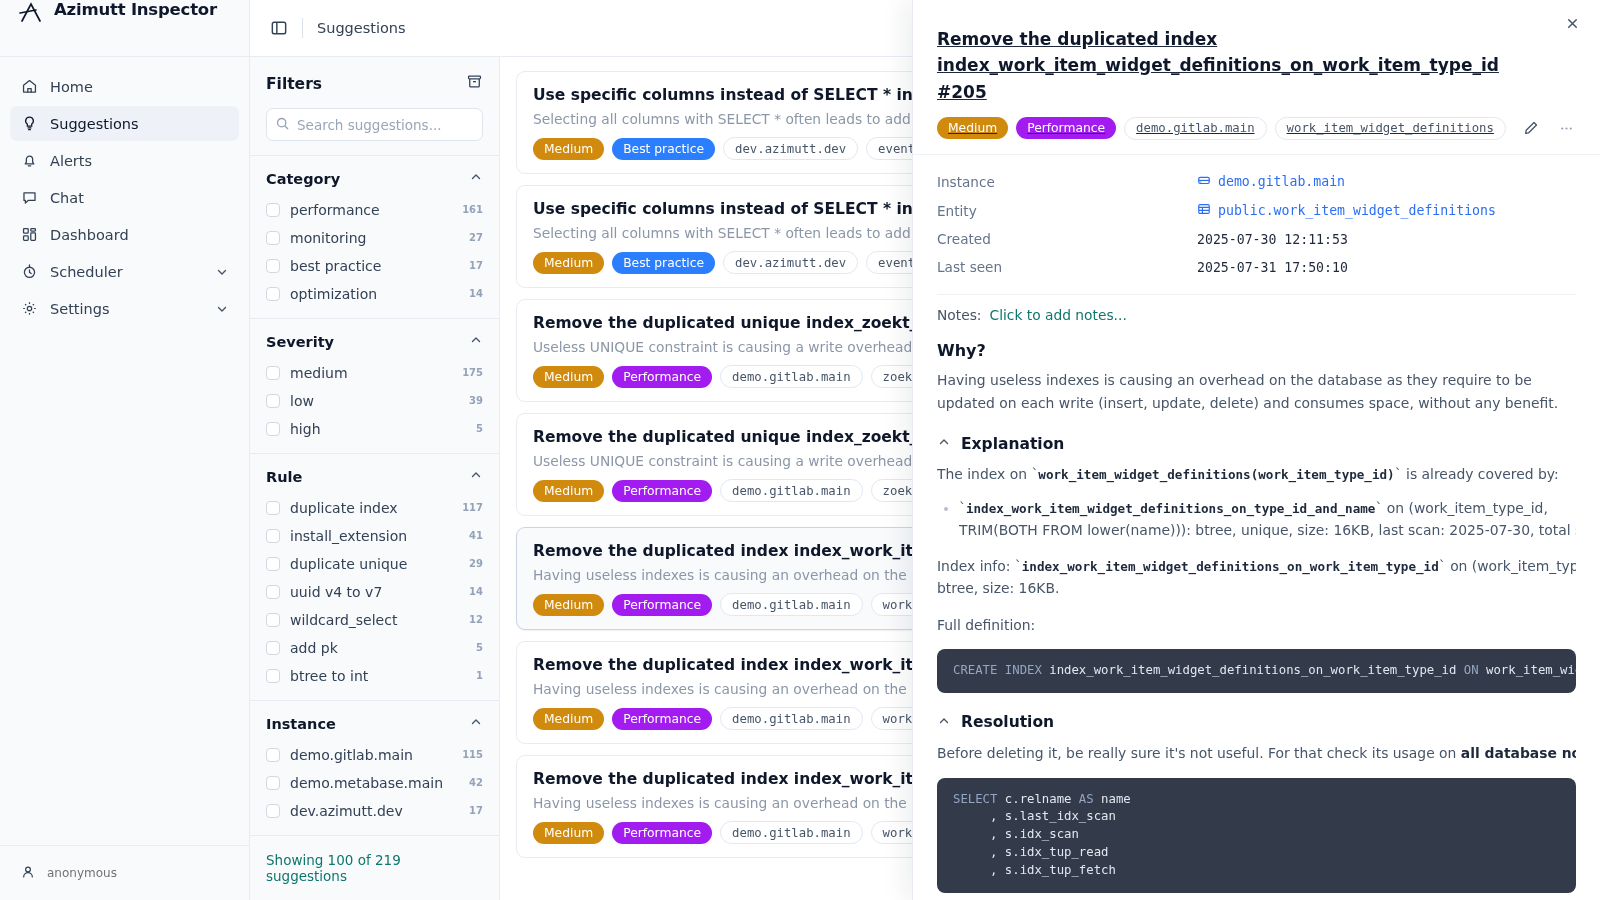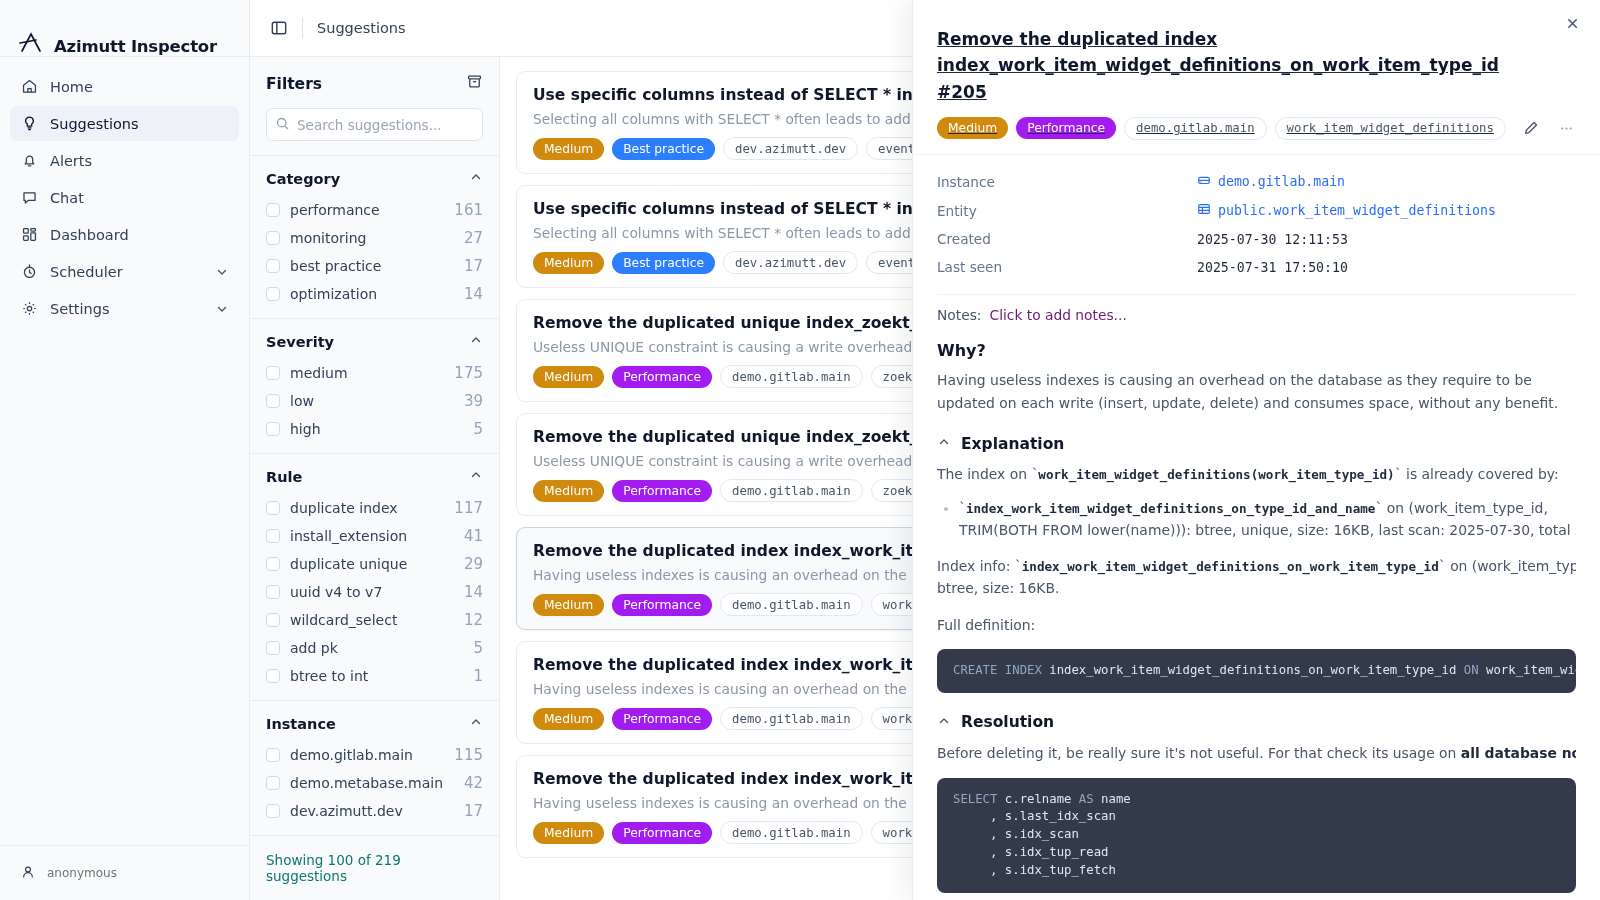--- a/index.html
+++ b/index.html
@@ -14,21 +14,21 @@
 
   
   .sidebar {
     width: 250px; height: 900px; flex: 0 0 250px;
     background: #f8fafc;
     border-right: 1px solid #e8ecf2;
     display: flex; flex-direction: column;
   }
   .brand {
     height: 57px; flex: 0 0 57px;
-    display: flex; align-items: flex-end; gap: 10px;
+    display: flex; align-items: flex-start; gap: 10px;
     padding: 0 18px;
     border-bottom: 1px solid #e8ecf2;
   }
   .brand-logo { width: 26px; height: 26px; display: block; }
   .brand-name { font-size: 16.5px; font-weight: 700; color: #0f172a; letter-spacing: -0.2px; }
 
   .nav { padding: 12px 10px 0 10px; display: flex; flex-direction: column; gap: 2px; }
   .nav-item {
     display: flex; align-items: center; gap: 12px;
     height: 35px; padding: 0 10px;
@@ -92,21 +92,21 @@
   .filter-group { border-bottom: 1px solid #e8ecf2; padding: 13px 16px 12px 16px; }
   .fg-head { display: flex; align-items: center; justify-content: space-between; cursor: pointer; }
   .fg-title { font-size: 14.5px; font-weight: 700; color: #0f172a; }
   .fg-list { margin-top: 9px; display: flex; flex-direction: column; gap: 3px; }
   .fg-row { display: flex; align-items: center; gap: 10px; height: 25px; cursor: pointer; }
   .cbx {
     width: 14px; height: 14px; flex: 0 0 14px;
     border: 1px solid #cfd8e3; border-radius: 4px; background: #fff;
   }
   .fg-label { font-size: 14px; color: #334155; flex: 1 1 auto; white-space: nowrap; }
-  .fg-count { font-size: 15px; color: #94a3b8; }
+  .fg-count { font-size: 10px; color: #94a3b8; font-weight: bold; }
 
   .filters-foot { margin-top: auto; padding: 16px; font-size: 13.5px; color: #0f766e; }
 
   
   .list-col {
     flex: 1 1 auto; min-width: 0;
     background: #ffffff;
     padding: 14px 16px 0 16px;
     overflow: hidden;
     position: relative;
@@ -186,21 +186,21 @@
   .meta-val { color: #1e293b; }
   .meta-val.mono { font-family: "DejaVu Sans Mono", "Liberation Mono", monospace; font-size: 13.2px; }
   .meta-link {
     color: #2b6ef5; text-decoration: none;
     font-family: "DejaVu Sans Mono", "Liberation Mono", monospace; font-size: 13.2px;
     display: inline-flex; align-items: center; gap: 7px;
     white-space: nowrap;
   }
   .meta-sep { border-top: 1px solid #eef1f6; margin-top: 13px; }
   .notes-row { padding: 12px 0 4px 0; font-size: 13.8px; color: #475569; display: flex; gap: 8px; }
-  .notes-placeholder { color: #701a75; cursor: text; }
+  .notes-placeholder { color: #0f766e; cursor: text; }
 
   .sec-h2 { font-size: 16px; font-weight: 700; color: #0f172a; margin: 14px 0 9px 0; }
   .para { font-size: 13.9px; line-height: 1.62; color: #475569; }
   .collapse-head {
     display: flex; align-items: center; gap: 10px;
     margin: 20px 0 10px 0; cursor: pointer; text-align: center;
   }
   .collapse-head .h3 { font-size: 15.5px; font-weight: 700; color: #0f172a; }
   .code-inline {
     font-family: "DejaVu Sans Mono", "Liberation Mono", monospace;

